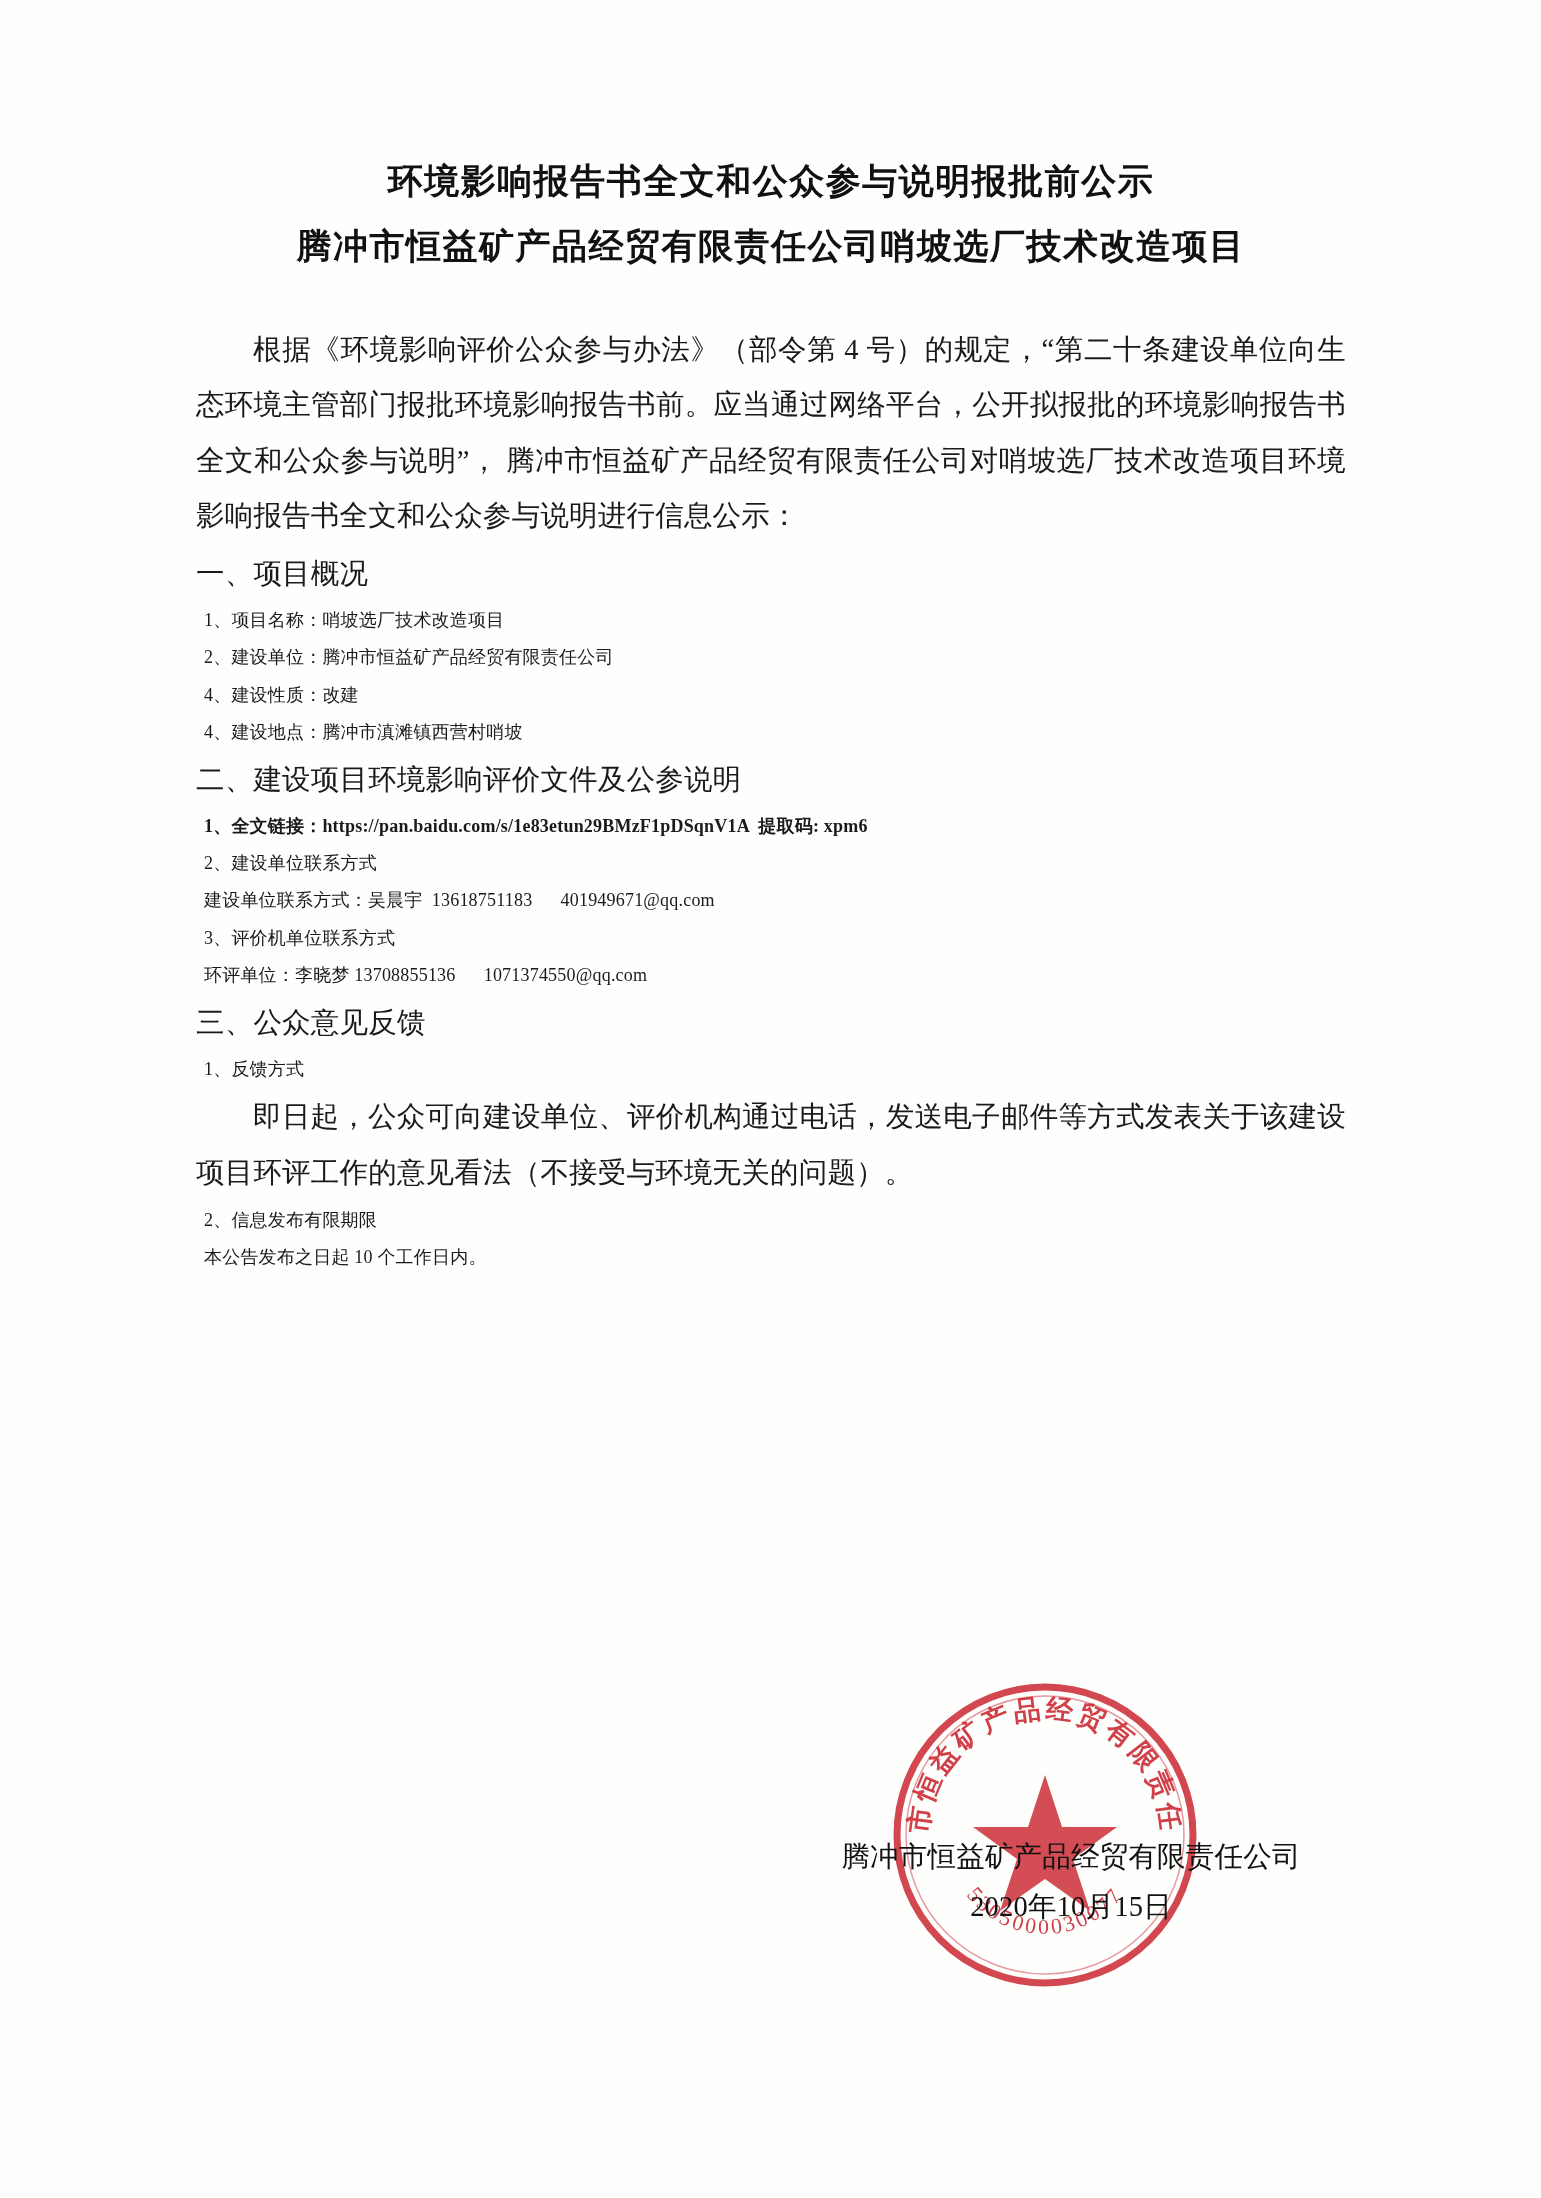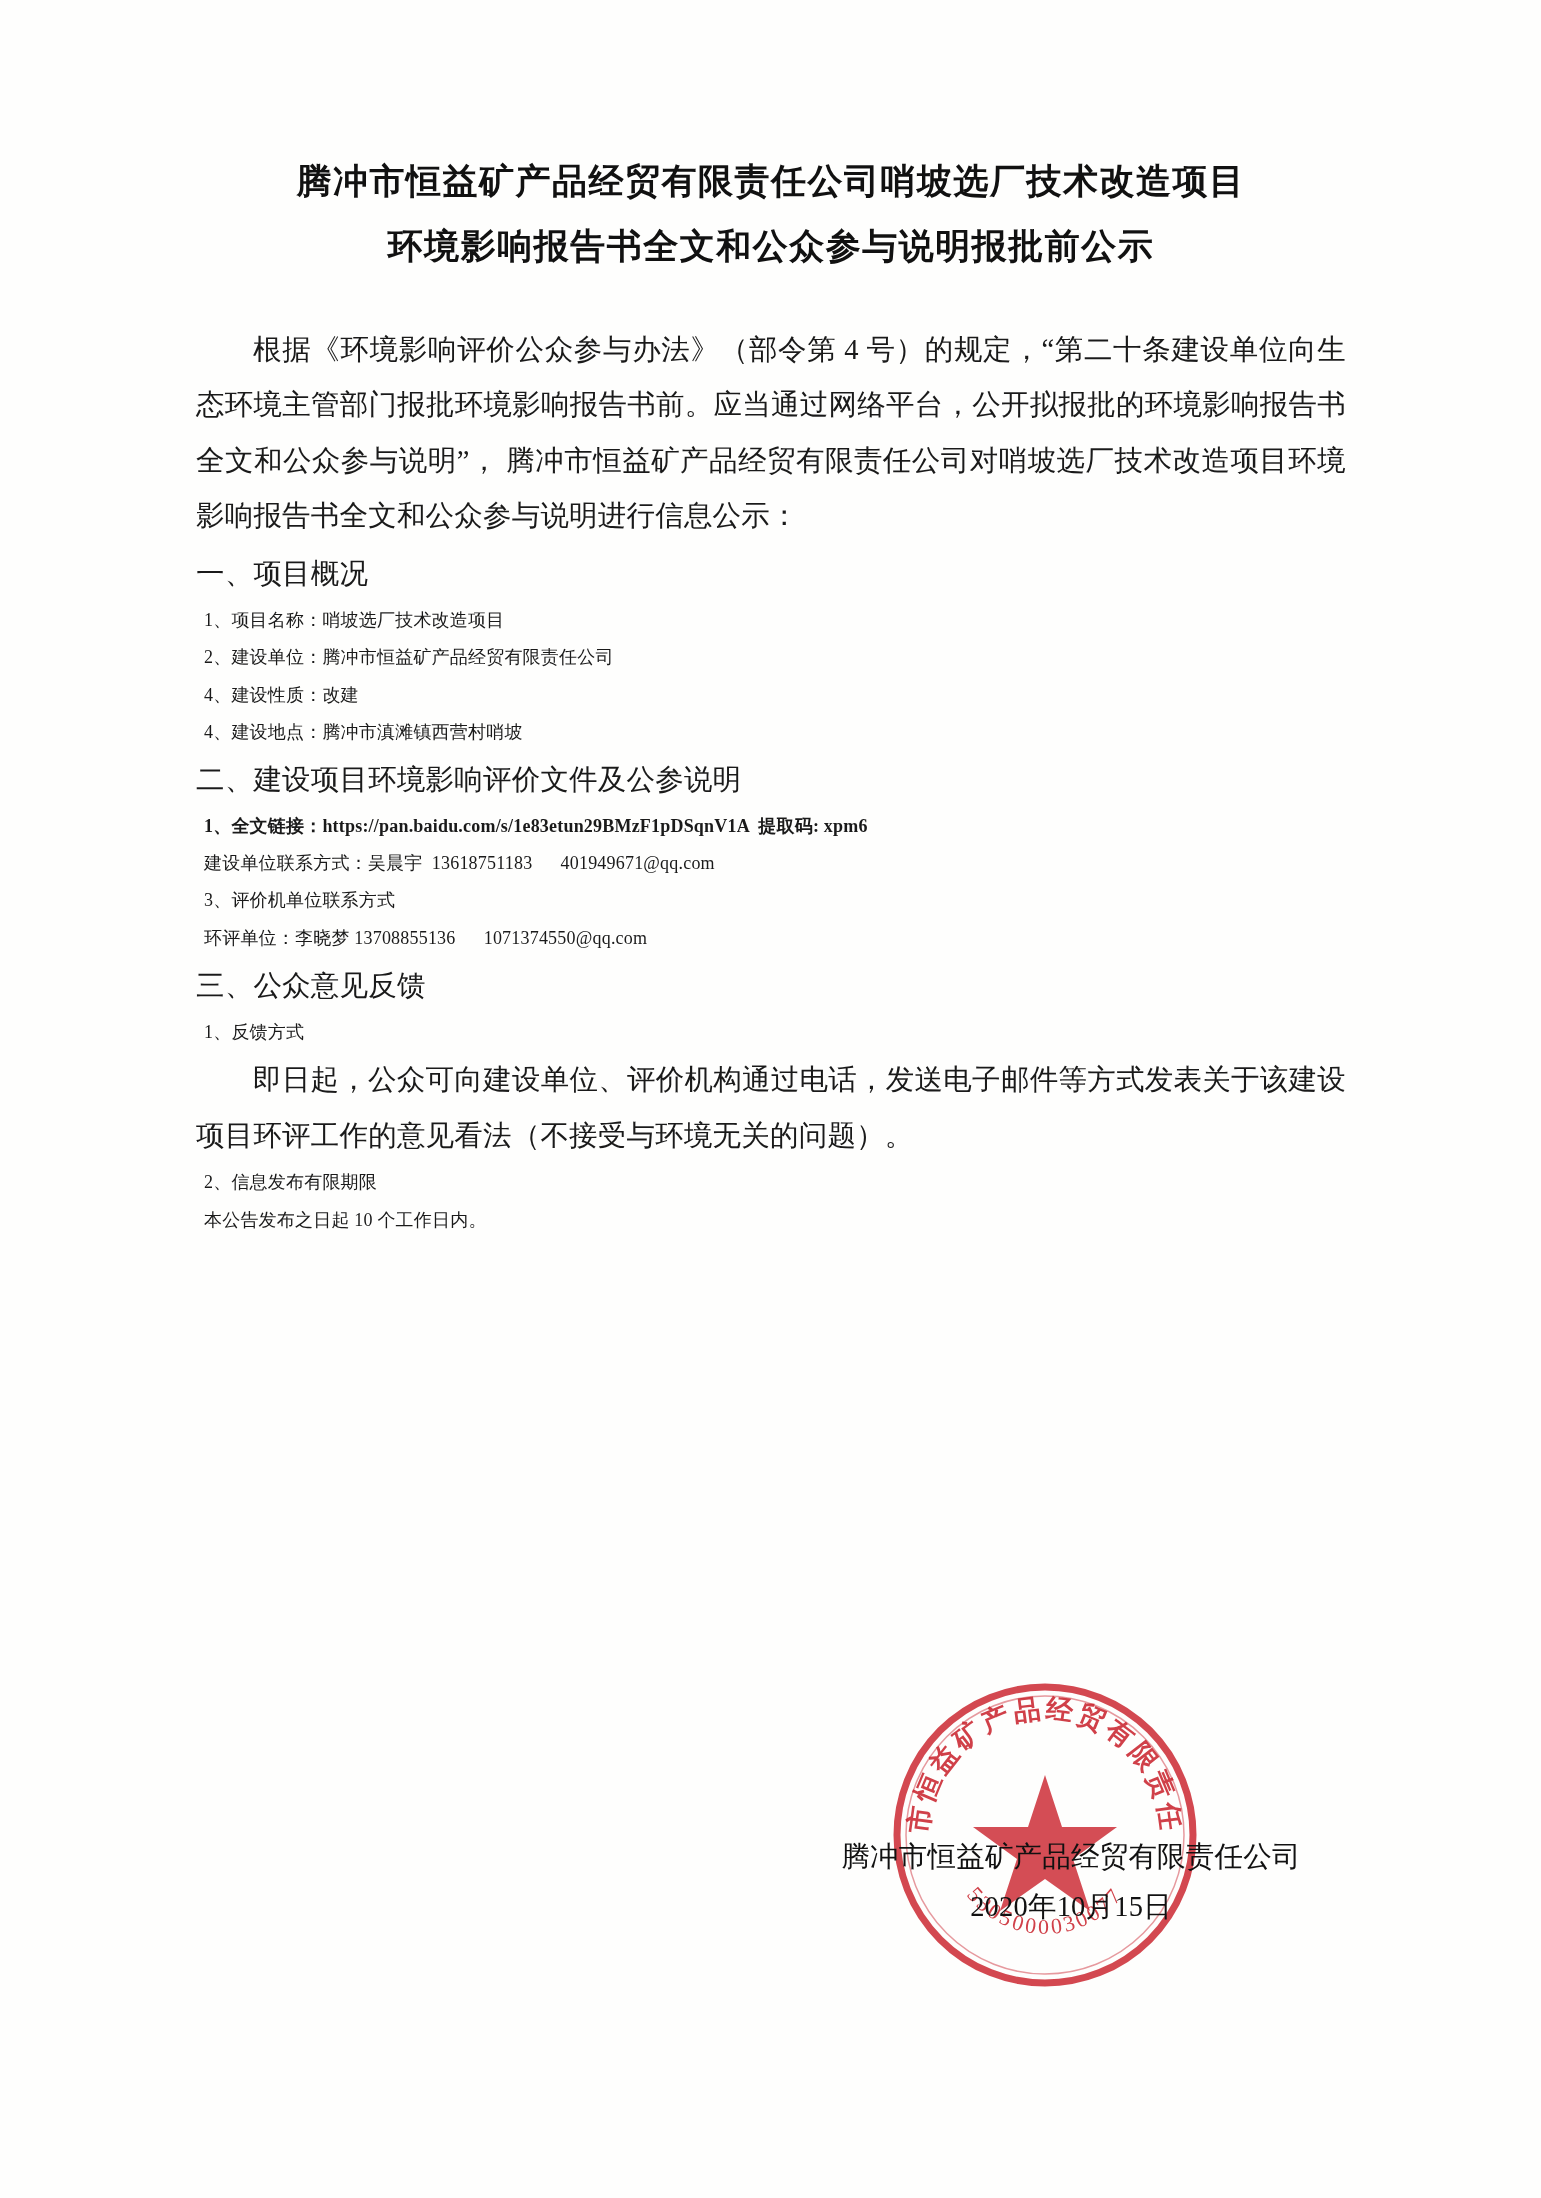--- a/index.html
+++ b/index.html
@@ -96,34 +96,35 @@
   }
 </style>
 </head>
 <body>
 
 <div class="page">
 
   <div class="content">
 
     <div class="title-block">
+      <div class="title-line">环境影响报告书全文和公众参与说明报批前公示</div>
       <div class="title-line">腾冲市恒益矿产品经贸有限责任公司哨坡选厂技术改造项目</div>
-      <div class="title-line">环境影响报告书全文和公众参与说明报批前公示</div>
     </div>
 
     <p class="para indent">根据《环境影响评价公众参与办法》（部令第 4 号）的规定，“第二十条建设单位向生态环境主管部门报批环境影响报告书前。应当通过网络平台，公开拟报批的环境影响报告书全文和公众参与说明”， 腾冲市恒益矿产品经贸有限责任公司对哨坡选厂技术改造项目环境影响报告书全文和公众参与说明进行信息公示：</p>
 
     <div class="sect">一、项目概况</div>
     <div class="line">1、项目名称：哨坡选厂技术改造项目</div>
     <div class="line">2、建设单位：腾冲市恒益矿产品经贸有限责任公司</div>
     <div class="line">4、建设性质：改建</div>
     <div class="line">4、建设地点：腾冲市滇滩镇西营村哨坡</div>
 
     <div class="sect">二、建设项目环境影响评价文件及公参说明</div>
     <div class="line latin">1、全文链接：https://pan.baidu.com/s/1e83etun29BMzF1pDSqnV1A  提取码: xpm6</div>
+    <div class="line">2、建设单位联系方式</div>
     <div class="line">建设单位联系方式：吴晨宇  13618751183      401949671@qq.com</div>
     <div class="line">3、评价机单位联系方式</div>
     <div class="line">环评单位：李晓梦 13708855136      1071374550@qq.com</div>
 
     <div class="sect">三、公众意见反馈</div>
     <div class="line">1、反馈方式</div>
     <p class="para indent">即日起，公众可向建设单位、评价机构通过电话，发送电子邮件等方式发表关于该建设项目环评工作的意见看法（不接受与环境无关的问题）。</p>
     <div class="line">2、信息发布有限期限</div>
     <div class="line">本公告发布之日起 10 个工作日内。</div>
 

